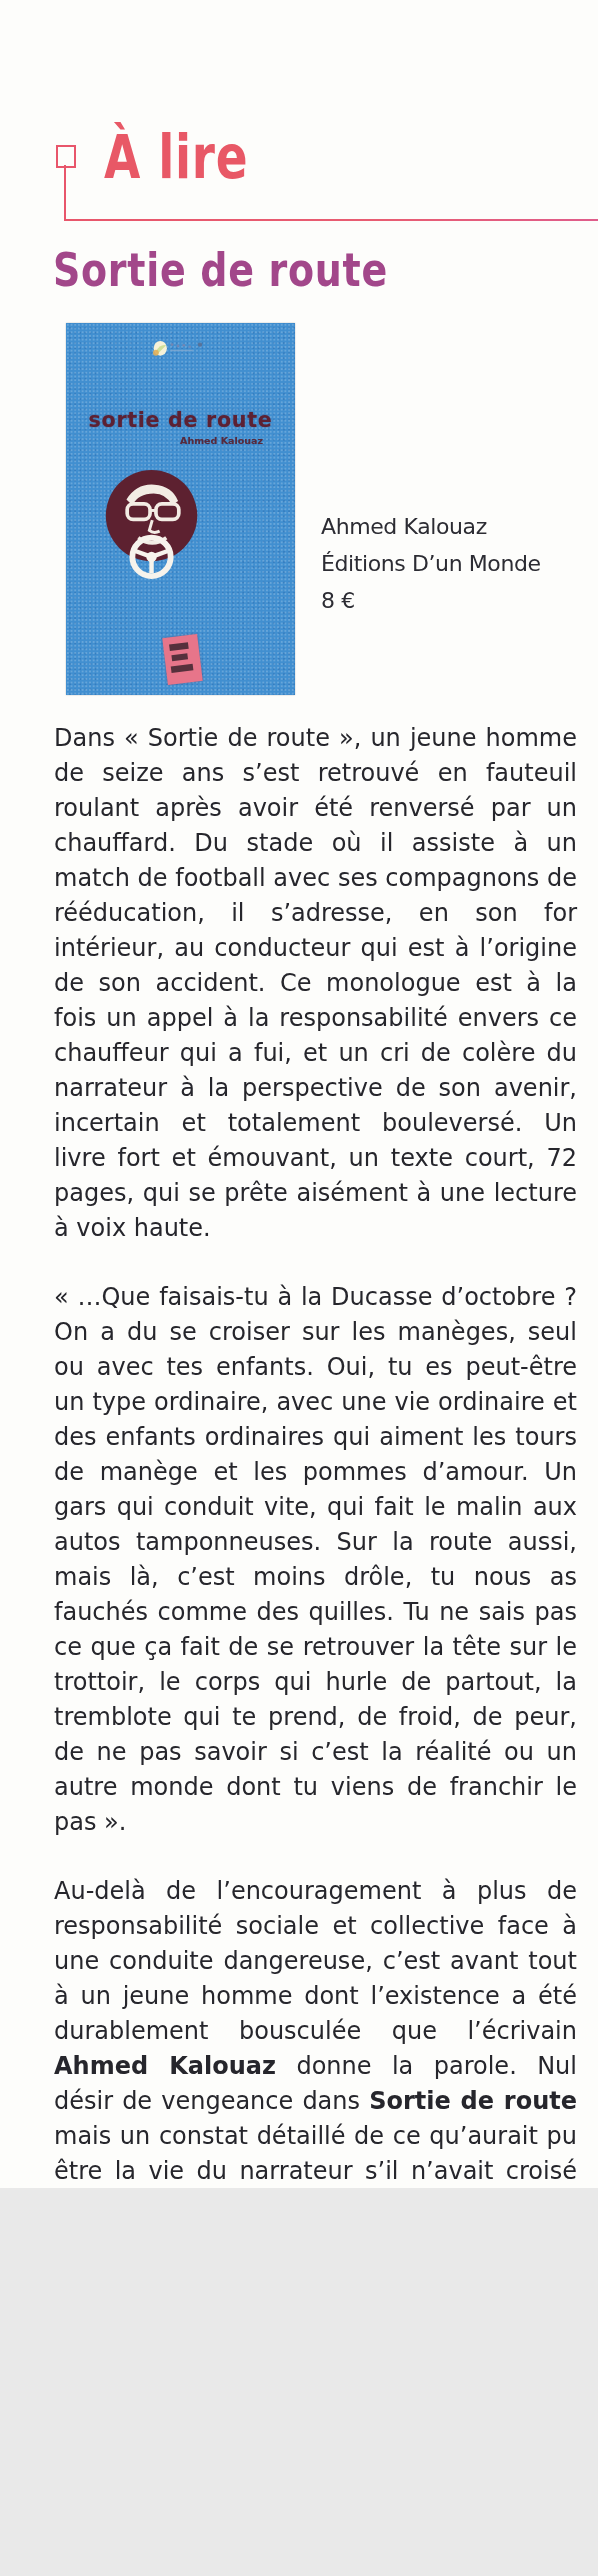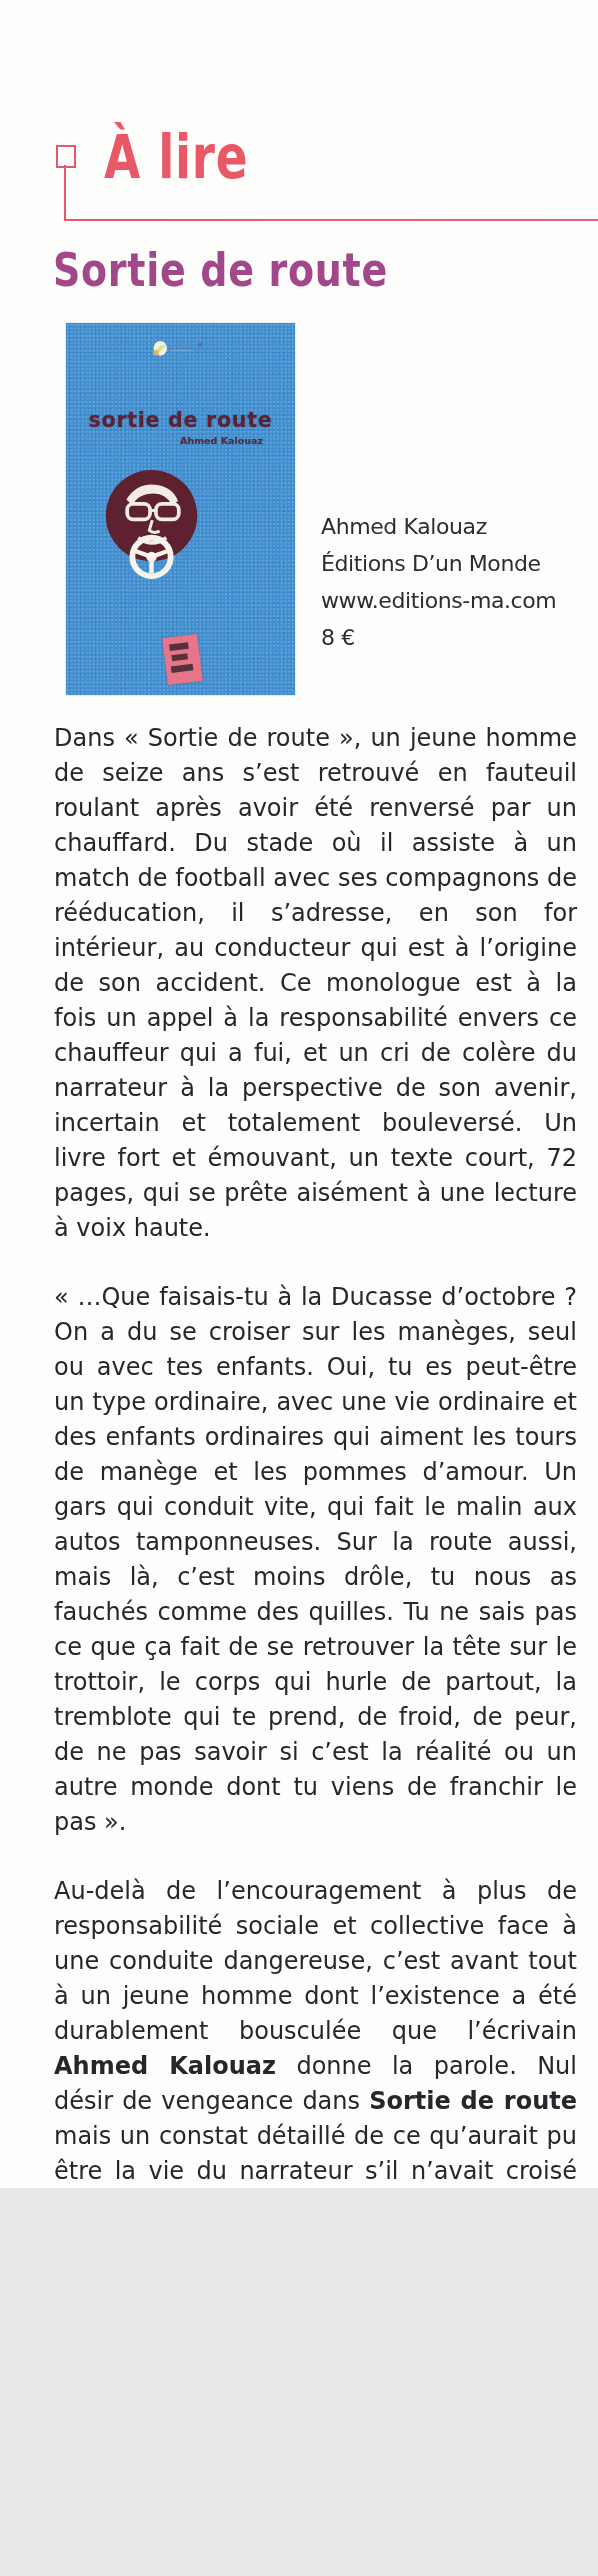--- a/index.html
+++ b/index.html
@@ -136,21 +136,20 @@
       <line x1="78" y1="126" x2="78" y2="148" stroke="#f7f3ec" stroke-width="6"></line>
       <line x1="78" y1="126" x2="56" y2="118" stroke="#f7f3ec" stroke-width="6"></line>
       <line x1="78" y1="126" x2="100" y2="118" stroke="#f7f3ec" stroke-width="6"></line>
     </svg>
     <div class="sticker"></div>
   </div>
 
   <div class="book-info">
     <div>Ahmed Kalouaz</div>
     <div>Éditions D’un Monde</div>
-    <div>www.editions-ma.com</div>
     <div>8 €</div>
   </div>
 
   <div class="article">
       <p class="normal"><span>Dans « Sortie de route », un jeune homme de seize ans s’est retrouvé en fauteuil roulant après avoir été renversé par un chauffard. Du stade où il assiste à un match de football avec ses compagnons de rééducation, il s’adresse, en son for intérieur, au conducteur qui est à l’origine de son accident. Ce monologue est à la fois un appel à la responsabilité envers ce chauffeur qui a fui, et un cri de colère du narrateur à la perspective de son avenir, incertain et totalement bouleversé. Un livre fort et émouvant, un texte court, 72 pages, qui se prête aisément à une lecture à voix haute.</span></p>
       <p class="quote"><span>« …Que faisais-tu à la Ducasse d’octobre ? On a du se croiser sur les manèges, seul ou avec tes enfants. Oui, tu es peut-être un type ordinaire, avec une vie ordinaire et des enfants ordinaires qui aiment les tours de manège et les pommes d’amour. Un gars qui conduit vite, qui fait le malin aux autos tamponneuses. Sur la route aussi, mais là, c’est moins drôle, tu nous as fauchés comme des quilles. Tu ne sais pas ce que ça fait de se retrouver la tête sur le trottoir, le corps qui hurle de partout, la tremblote qui te prend, de froid, de peur, de ne pas savoir si c’est la réalité ou un autre monde dont tu viens de franchir le pas ».</span></p>
       <p class="normal"><span>Au-delà de l’encouragement à plus de responsabilité sociale et collective face à une conduite dangereuse, c’est avant tout à un jeune homme dont l’existence a été durablement bousculée que l’écrivain </span><span class="bold">Ahmed Kalouaz</span><span> donne la parole. Nul désir de vengeance dans </span><span class="bold">Sortie de route</span><span> mais un constat détaillé de ce qu’aurait pu être la vie du narrateur s’il n’avait croisé un jour sur sa route un chauffard.</span></p>
     </div>
 
   <div class="footer">

